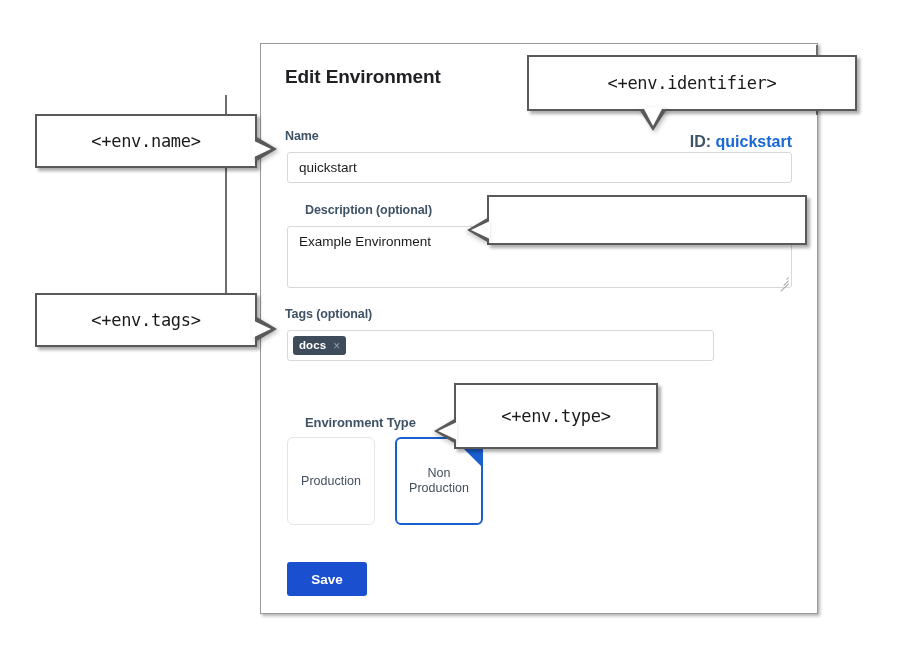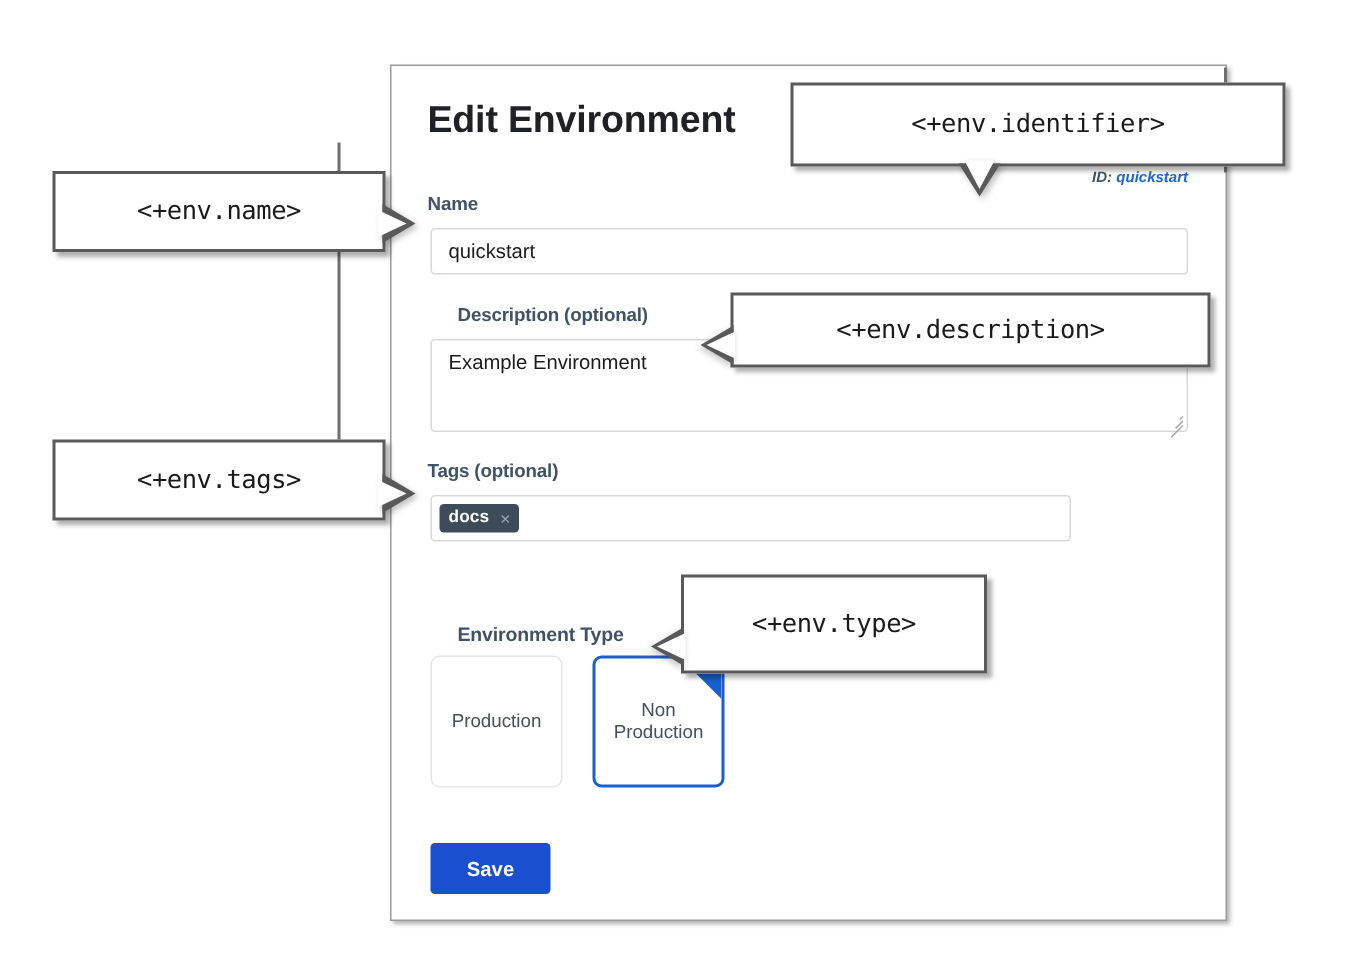--- a/index.html
+++ b/index.html
@@ -25,21 +25,21 @@
     background: #ffffff;
     border: 1px solid #9a9a9a;
     box-sizing: border-box;
     box-shadow: 2px 2px 3px rgba(0,0,0,0.30);
   }
 
   #dialog-title {
     position: absolute;
     left: 24px;
     top: 22px;
-    font-size: 25px;
+    font-size: 19px;
     font-weight: bold;
     color: #202124;
     letter-spacing: -0.1px;
   }
 
   
   .field-label {
     position: absolute;
     font-size: 12.5px;
     font-weight: bold;
@@ -64,26 +64,25 @@
   #name-label   { left: 285px; top: 129px; }
   #name-input {
     left: 287px; top: 152px;
     width: 505px; height: 31px;
     display: flex; align-items: center;
   }
 
   #id-row {
     position: absolute;
     right: 107px;
-    top: 113px;
-    font-size: 10px;
+    top: 133px;
+    font-size: 16px;
     font-weight: bold;
     color: #3e5366;
     white-space: nowrap;
-    font-style: italic;
   }
   #id-link {
     color: #1a68d6;
     font-weight: bold;
   }
 
   #desc-label   { left: 285px; top: 203px; margin-left: 20px; }
   #desc-input {
     left: 287px; top: 226px;
     width: 505px; height: 62px;
@@ -366,21 +365,20 @@
   <span class="callout-text">&lt;+env.name&gt;</span>
   <span class="tail tail-right"></span>
 </div>
 
 <div class="callout" id="callout-identifier">
   <span class="callout-text">&lt;+env.identifier&gt;</span>
   <span class="tail tail-down"></span>
 </div>
 
 <div class="callout" id="callout-description">
-  <span class="callout-text">&lt;+env.description&gt;</span>
   <span class="tail tail-left"></span>
 </div>
 
 <div class="callout" id="callout-tags">
   <span class="callout-text">&lt;+env.tags&gt;</span>
   <span class="tail tail-right"></span>
 </div>
 
 <div class="callout" id="callout-type">
   <span class="callout-text">&lt;+env.type&gt;</span>

